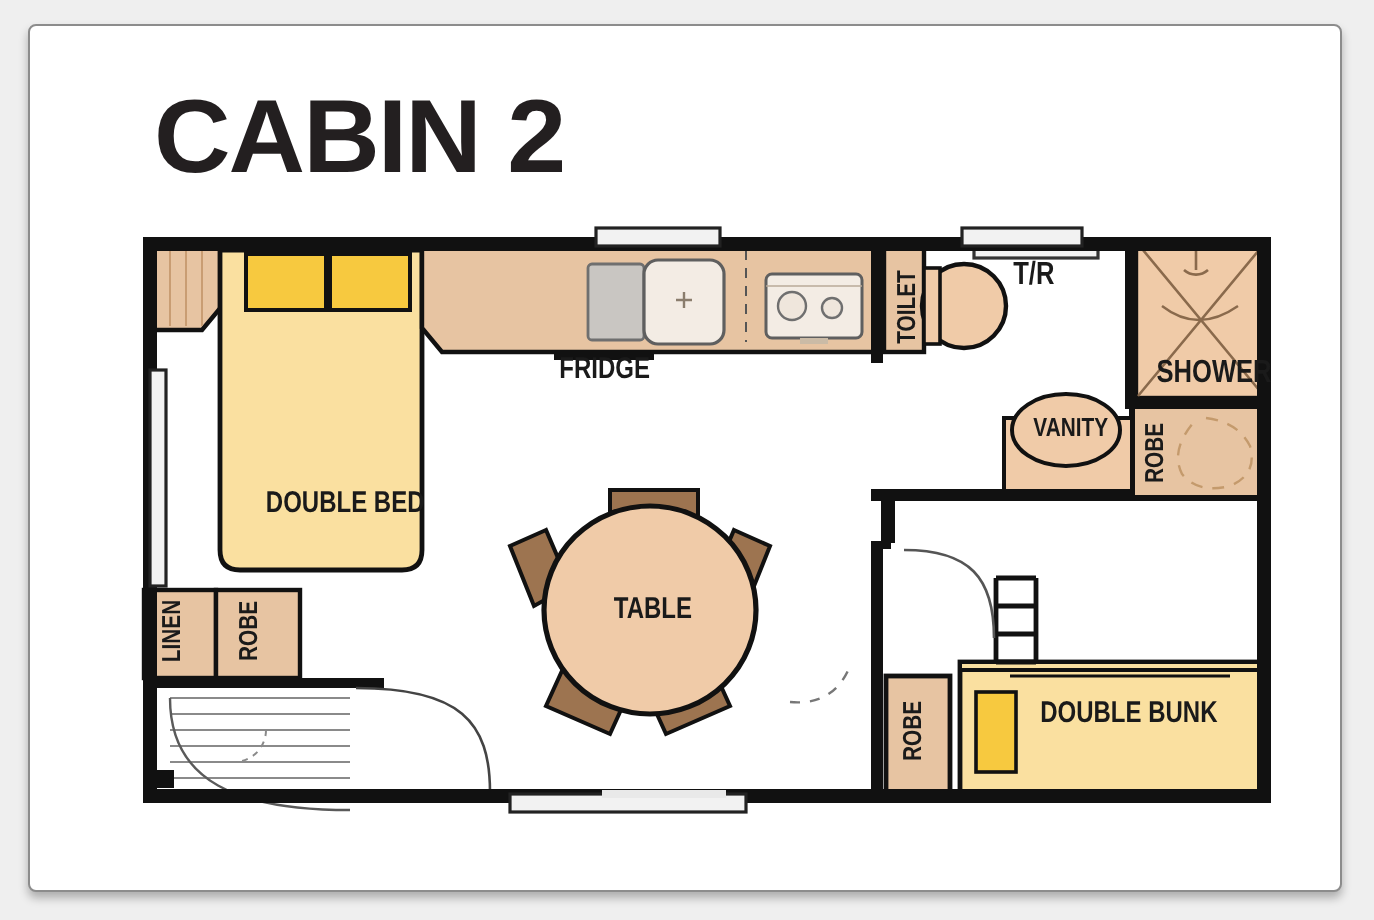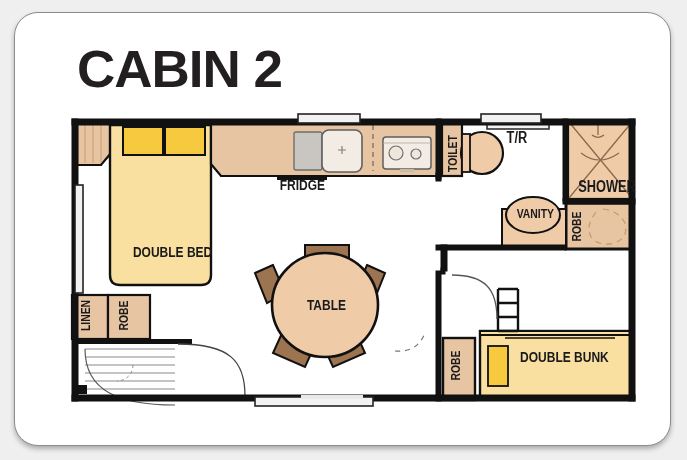--- a/index.html
+++ b/index.html
@@ -3,21 +3,21 @@
 <meta charset="utf-8">
 <style>
   html,body{margin:0;padding:0;}
   body{
     width:687px;height:460px;overflow:hidden;
     background:#efefef;
     font-family:"Liberation Sans", sans-serif;
   }
   #card{
     position:absolute;left:14px;top:12px;width:655px;height:432px;
-    background:#ffffff;border:1px solid #8c8c8c;border-radius:24px;
+    background:#ffffff;border:1px solid #8c8c8c;border-radius:4px;
     box-shadow:0 3px 5px rgba(0,0,0,.28);
     overflow:hidden;
   }
   #title{
     position:absolute;left:62px;top:30px;
     font-family:"Liberation Sans", sans-serif;
     font-weight:bold;font-size:52px;letter-spacing:-1px;
     color:#231f20;line-height:1;
     transform:scaleX(1.02);transform-origin:left center;
   }

